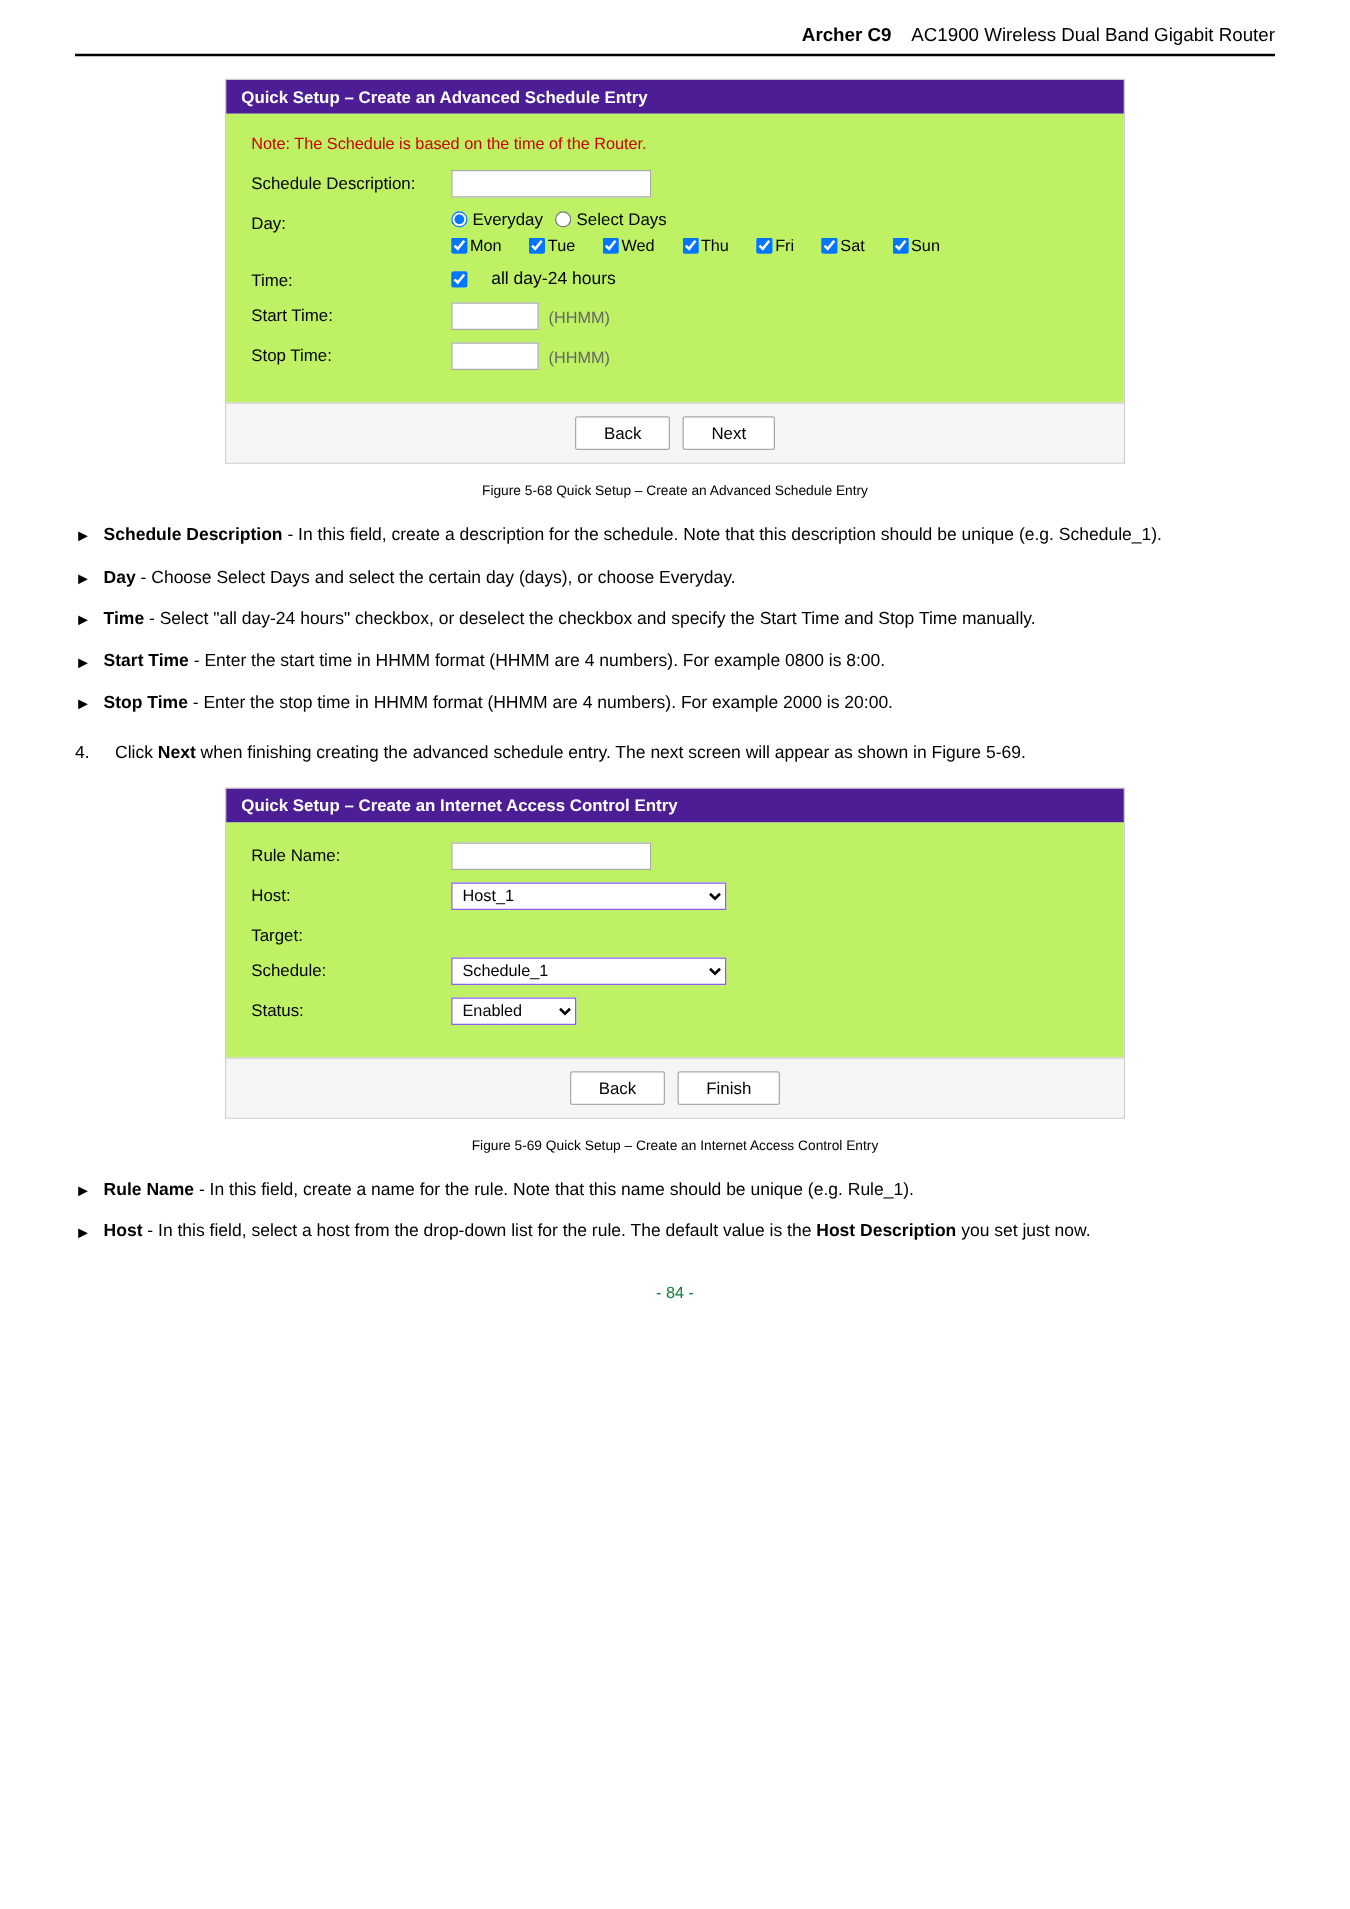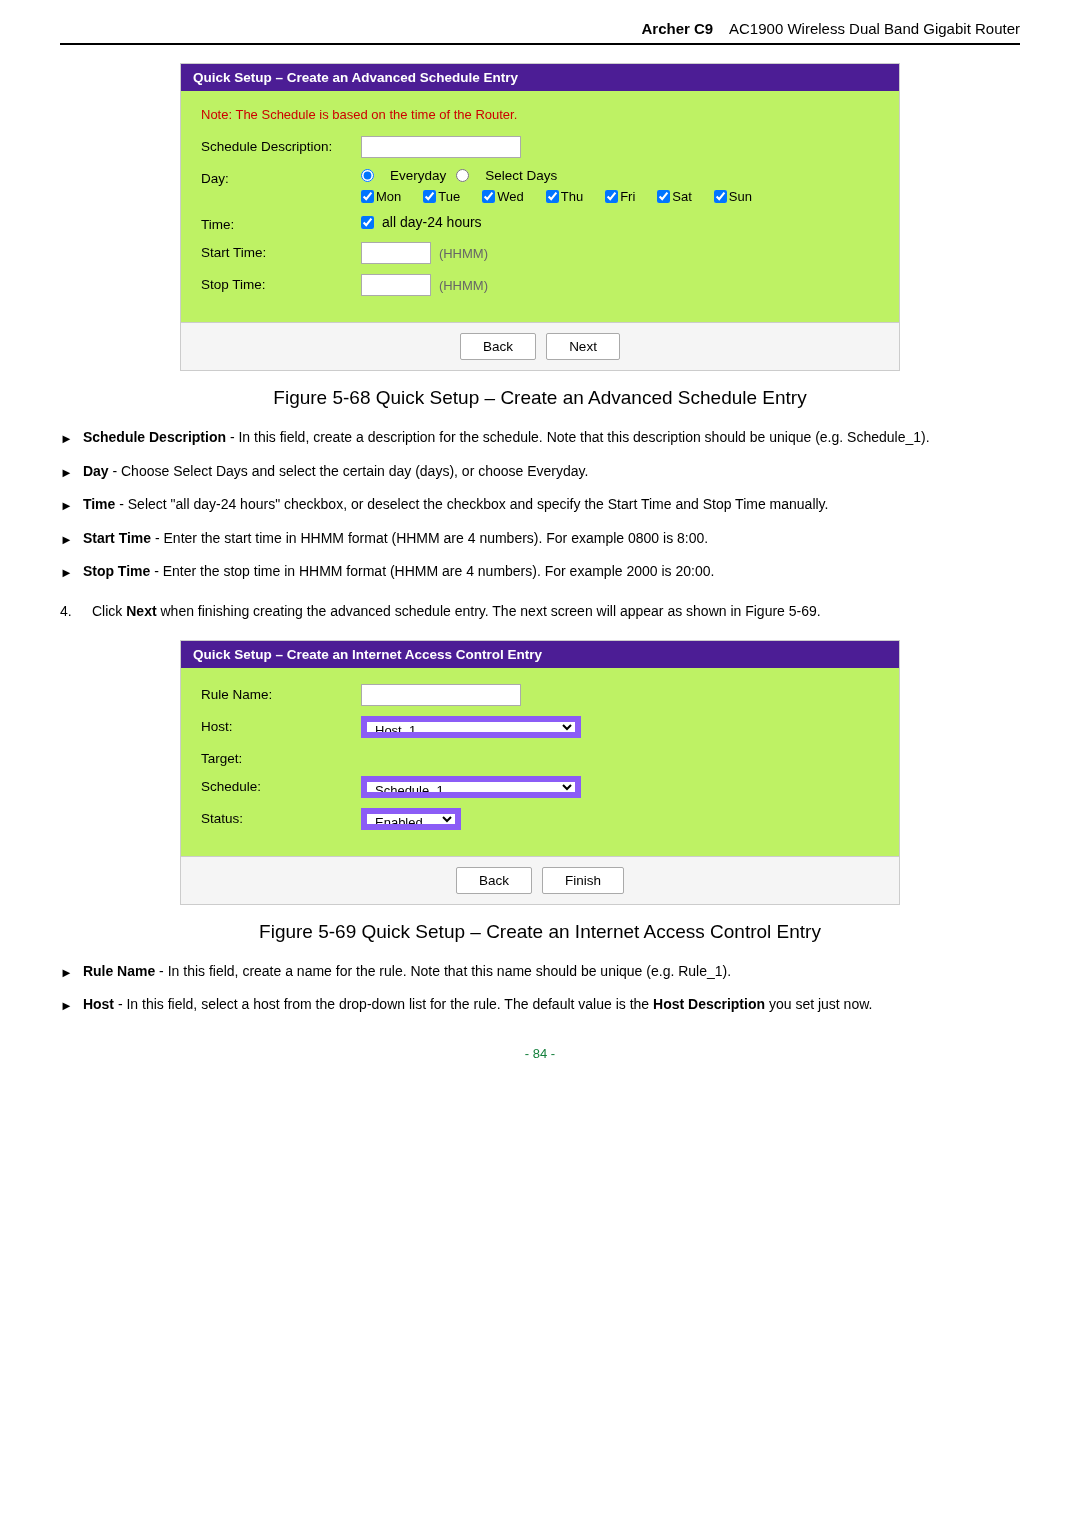--- a/index.html
+++ b/index.html
@@ -71,21 +71,21 @@
     }
     .day-row {
       display: flex;
       align-items: center;
       gap: 10px;
       flex-wrap: wrap;
     }
     .radio-group {
       display: flex;
       align-items: center;
-      gap: 16px;
+      gap: 4px;
     }
     .radio-label {
       font-size: 13.5px;
     }
     .days-checkboxes {
       display: flex;
       align-items: center;
       gap: 22px;
       flex-wrap: wrap;
       margin-top: 6px;
@@ -125,21 +125,21 @@
       border: 1px solid #aaa;
       padding: 5px 22px;
       font-size: 13.5px;
       cursor: pointer;
       border-radius: 2px;
     }
 
     
     .figure-caption {
       text-align: center;
-      font-size: 19px;
+      font-size: 11px;
       margin-bottom: 18px;
       color: #000;
     }
     
     .bullet-list {
       margin: 0 0 18px 0;
       padding: 0;
       list-style: none;
     }
     .bullet-item {
@@ -168,43 +168,43 @@
     }
     .numbered-label {
       flex-shrink: 0;
       width: 32px;
       font-size: 14px;
     }
     .numbered-text { flex: 1; }
 
     
     .select-input {
-      border: 6px solid #8b5cf6;
+      border: 1px solid #8b5cf6;
       height: 22px;
       width: 220px;
       font-size: 13px;
       background: #fff;
       padding: 0 4px;
     }
     .status-select {
       width: 100px;
     }
 
     
     .page-number {
       text-align: center;
       font-size: 13px;
       margin-top: 30px;
       color: #15803d;
     }
 
     .all-day-row {
       display: flex;
-      align-items: center;
-      gap: 8px;
+      align-items: flex-end;
+      gap: 19px;
     }
   </style>
 </head>
 <body>
 
 <div class="page-header">
   <span class="product-name">
     <span class="model">Archer C9</span>
     &nbsp;&nbsp;
     <span>AC1900 Wireless Dual Band Gigabit Router</span>

